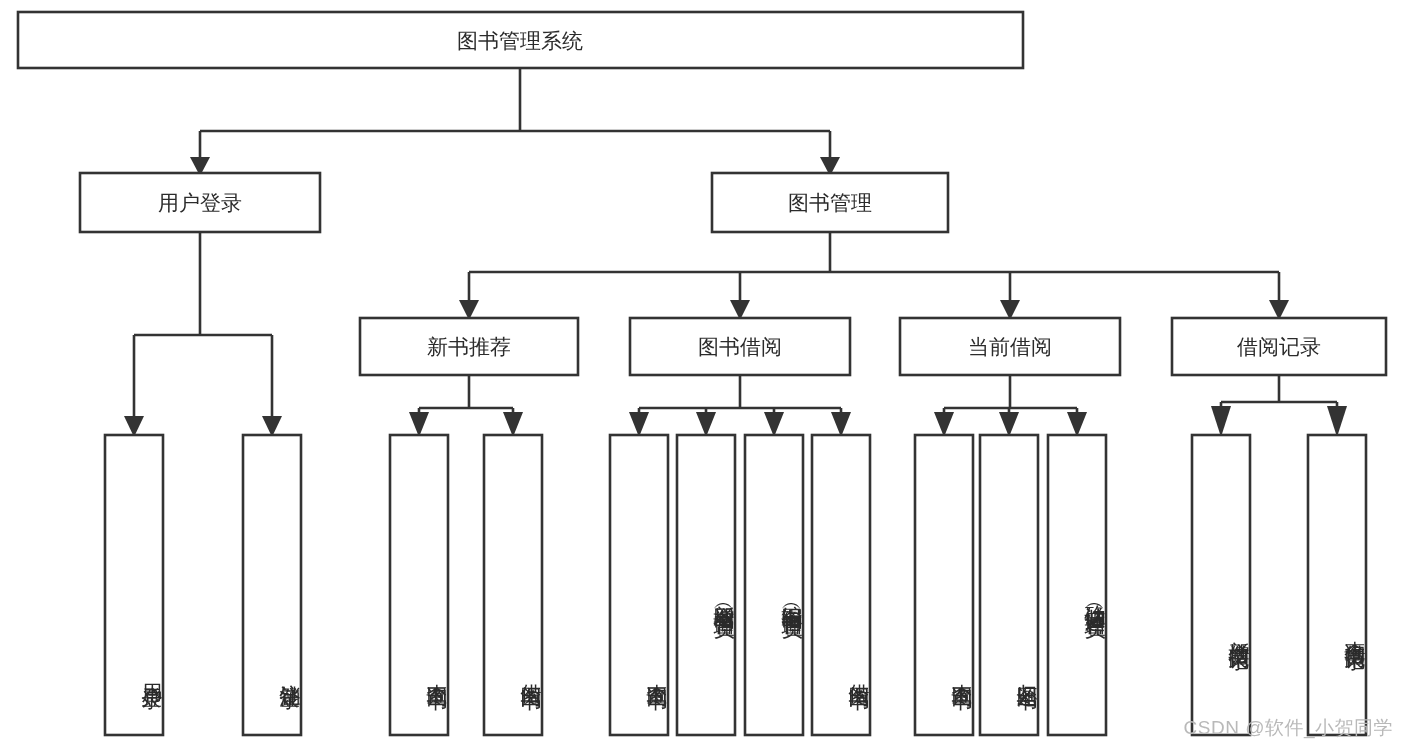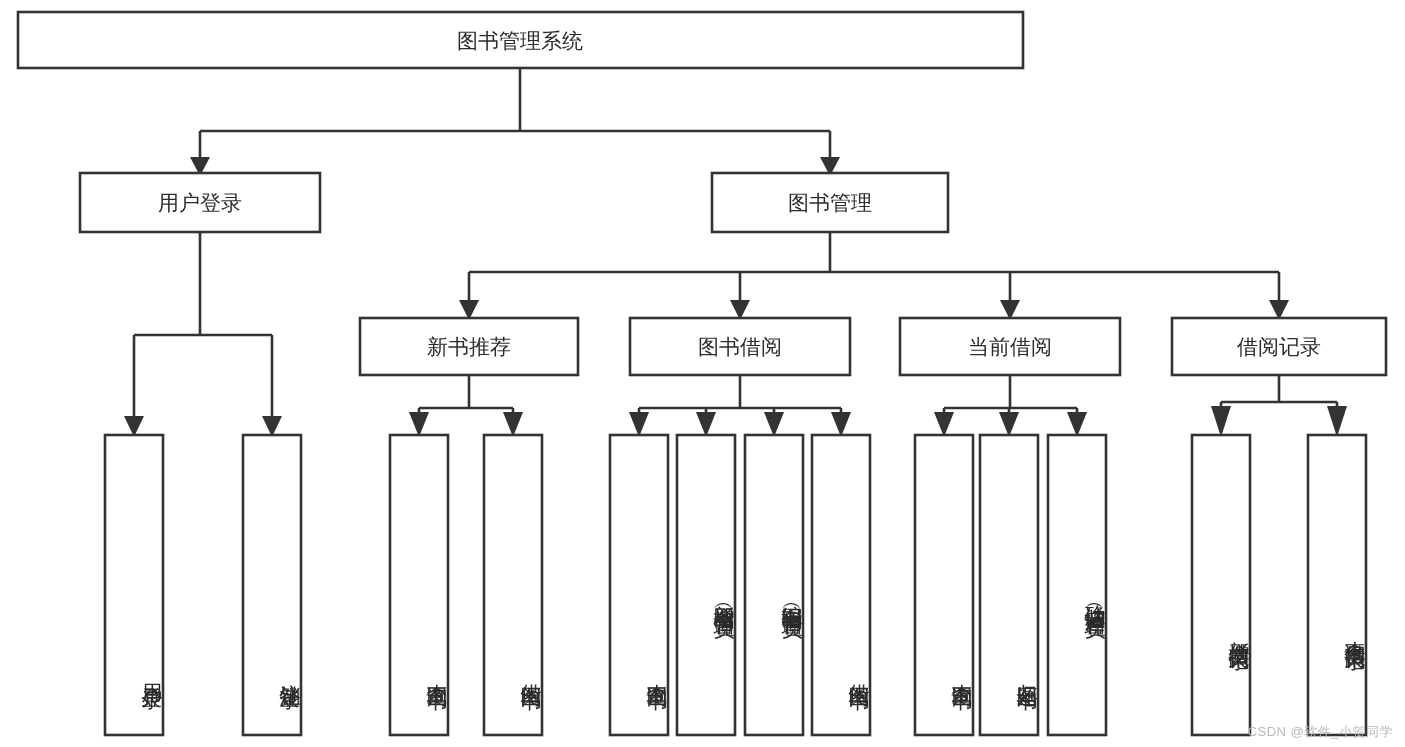--- a/index.html
+++ b/index.html
@@ -61,21 +61,21 @@
     align-items: flex-start;
     justify-content: center;
     white-space: nowrap;
     pointer-events: none;
   }
   .watermark {
     position: absolute;
     right: 12px;
     bottom: 6px;
     font-family: "Liberation Sans", "DejaVu Sans", sans-serif;
-    font-size: 13px;
+    font-size: 19px;
     color: #b9b9b9;
     letter-spacing: 0.5px;
     white-space: nowrap;
   }
 </style>
 </head>
 <body>
 
 <div id="diagram-root">
 

